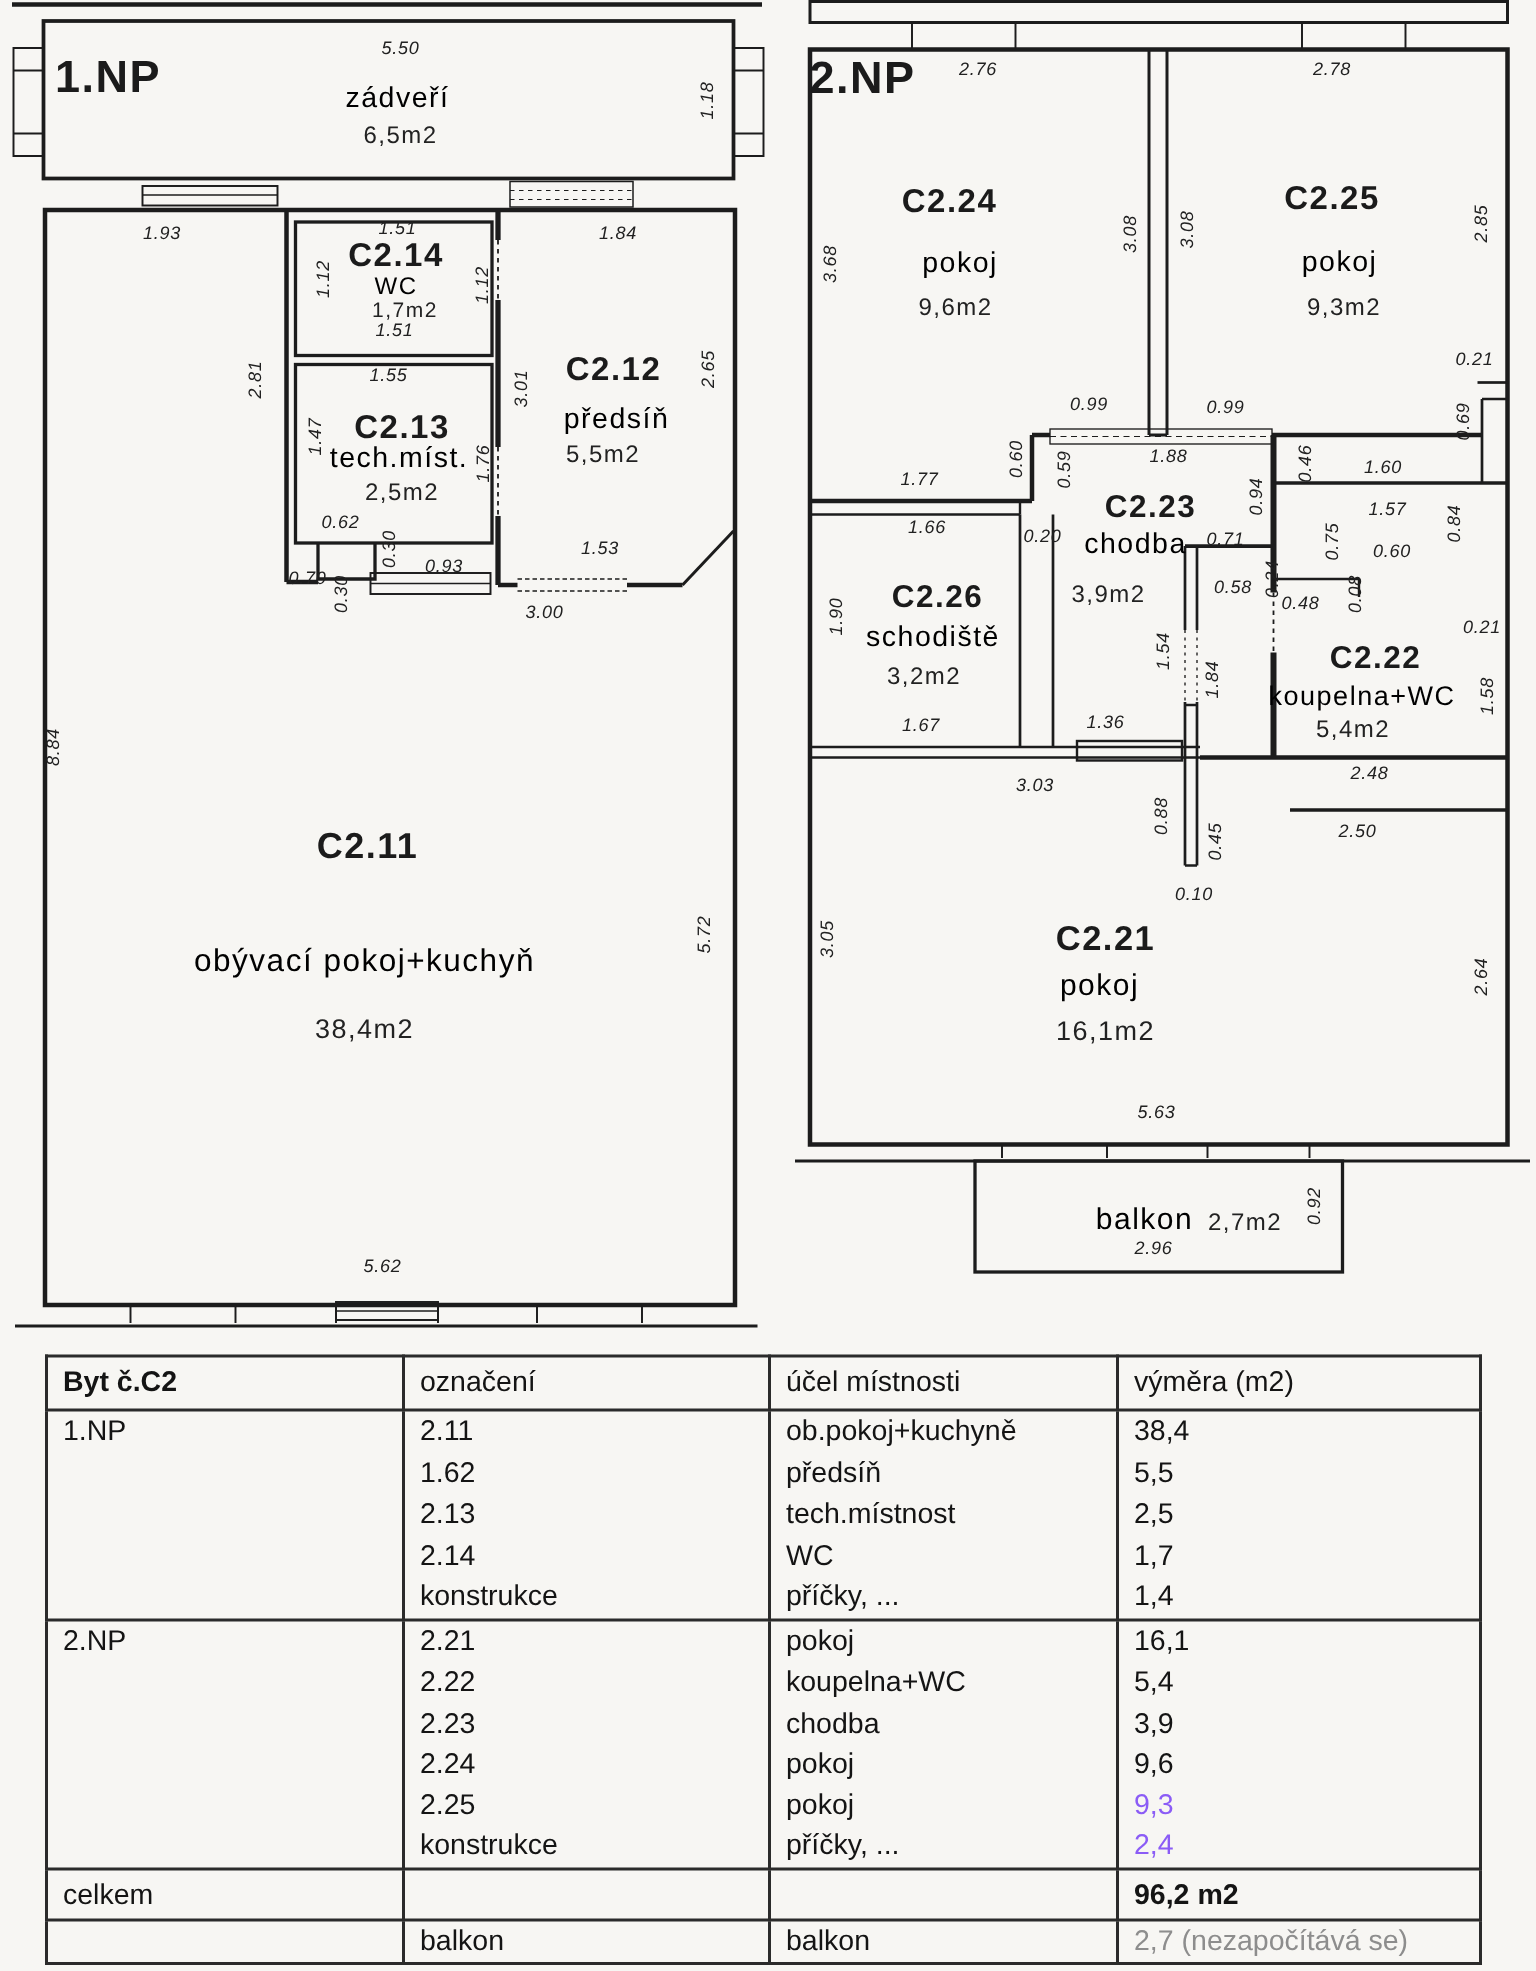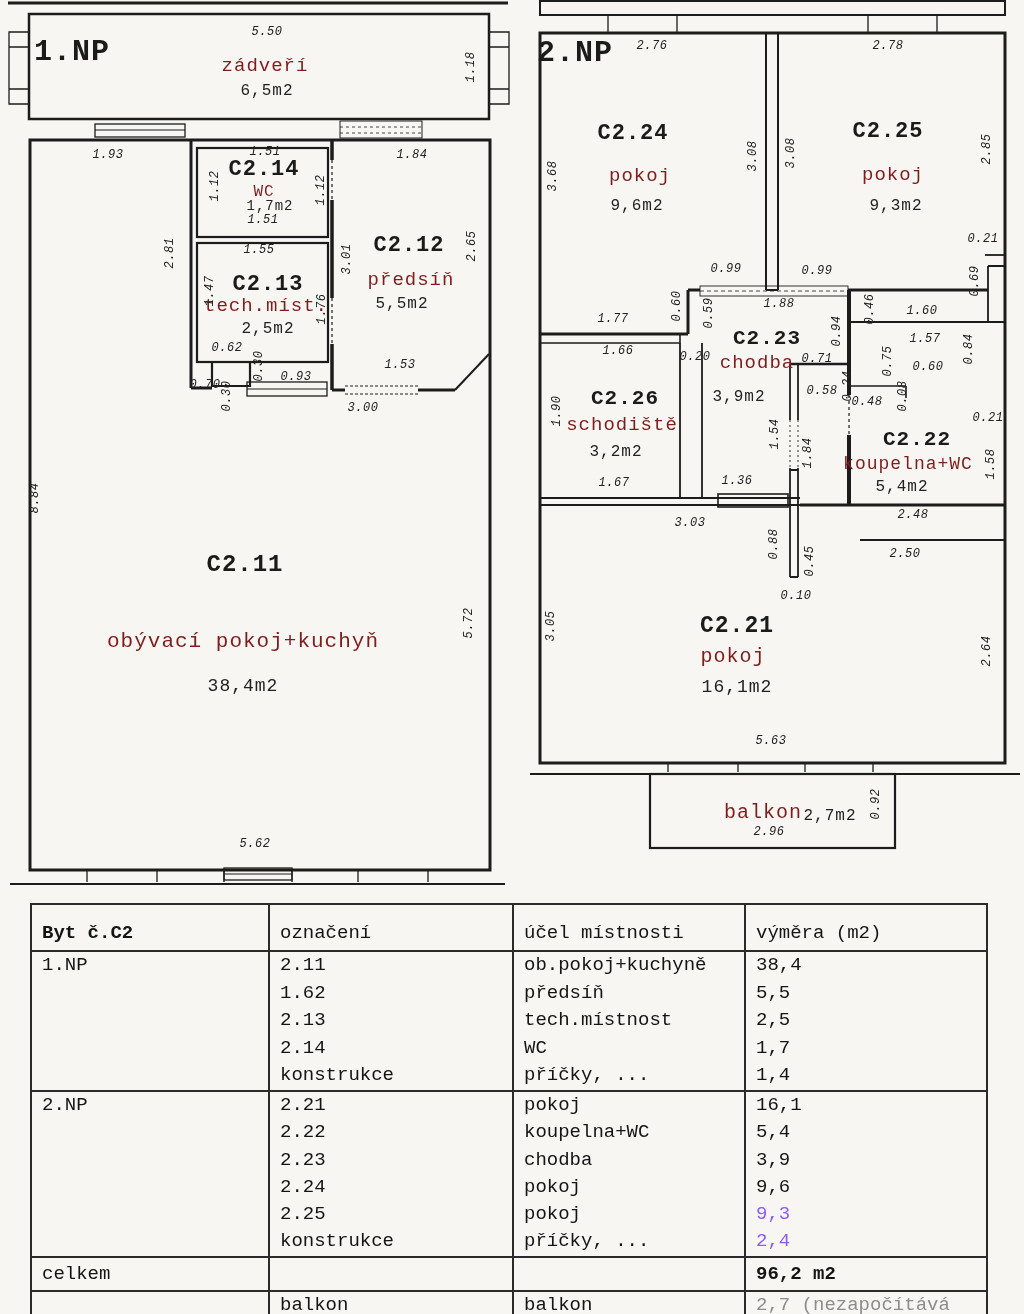--- a/index.html
+++ b/index.html
@@ -1,34 +1,34 @@
 <!DOCTYPE html>
 <html><head>
 <meta charset="utf-8">
 <style>
   html,body{margin:0;padding:0;background:#e8e8e6;}
   #stage{position:relative;width:1024px;height:1314px;background:#f7f6f3;overflow:hidden;
-         font-family:Liberation Mono, monospace;color:#1b1b1b;}
+         font-family:Liberation Sans, sans-serif;color:#1b1b1b;}
   #walls{position:absolute;left:0;top:0;}
   .lbl{position:absolute;transform:translate(-50%,-50%);white-space:nowrap;line-height:1;}
   .ptitle{font-size:30px;font-weight:bold;letter-spacing:1px;}
   .rcode{font-size:22px;font-weight:600;letter-spacing:1px;}
   .rcode.sm{font-size:22px;}
-  .rname{font-size:19px;font-weight:400;letter-spacing:1px;color:#7f1d1d;}
+  .rname{font-size:19px;font-weight:400;letter-spacing:1px;color:#000000;}
   .rname.sm{font-size:16px;}
   .rarea{font-size:16px;color:#222;letter-spacing:1px;}
   .rarea.sm{font-size:14px;}
   .dim{position:absolute;transform:translate(-50%,-50%);font-size:12px;font-style:italic;
        color:#212121;white-space:nowrap;letter-spacing:0.5px;}
   .dim.v{transform:translate(-50%,-50%) rotate(-90deg);}
   
   #areas{position:absolute;left:30px;top:903px;width:956px;border-collapse:collapse;
          table-layout:fixed;font-size:19px;color:#141414;}
   #areas td{border:2px solid #2b2b2b;padding:0 0 0 10px;vertical-align:top;}
-  #areas .hdr td{height:28px;padding-top:17px;border-radius:10px;}
+  #areas .hdr td{height:28px;padding-top:6px;border-radius:10px;}
   #areas .b{font-weight:bold;}
   .cl{line-height:27.6px;height:27.6px;}
   .cl2{line-height:27.3px;height:27.3px;}
   .gray{color:#8b5cf6;}
   .graypart{color:#8d8d8d;}
   #areas .trow td{height:31px;line-height:31px;padding-top:1px;}
   #areas .brow td{height:27px;line-height:27px;}
 </style>
 </head>
 <body>

